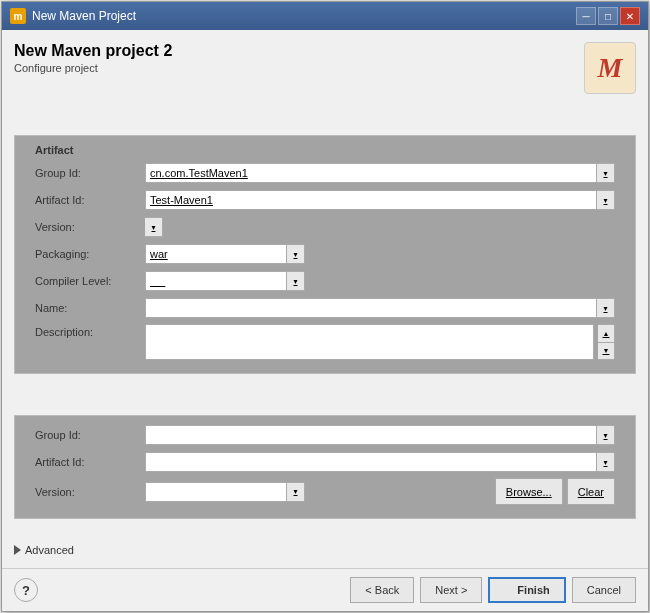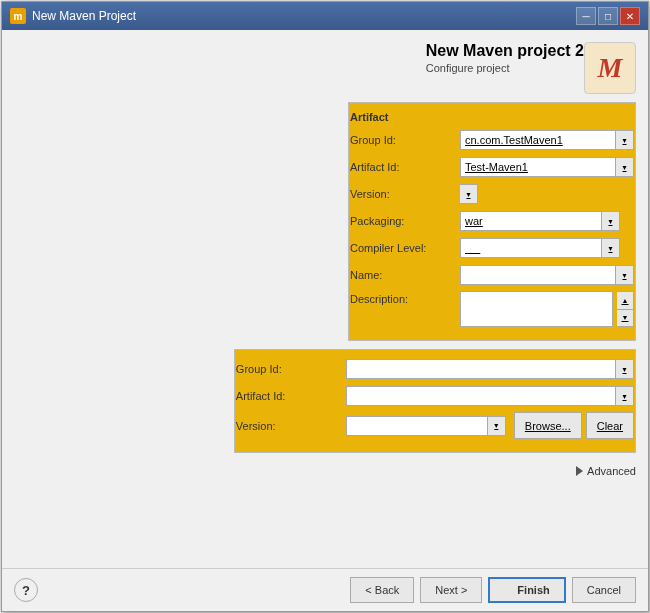--- a/index.html
+++ b/index.html
@@ -67,23 +67,22 @@
       align-items: center;
       justify-content: center;
     }
     .title-btn.close { background: #c0392b; }
 
     .content {
       flex: 1;
       display: flex;
       flex-direction: column;
       padding: 12px;
-      gap: 8px;
+      gap: 21px;
       overflow: hidden;
-      align-items: flex-end;
     }
     .header-row {
       display: flex;
       align-items: flex-start;
       justify-content: space-between;
     }
     .header-title {
       font-size: 16px;
       font-weight: bold;
       color: #000;
@@ -104,22 +103,23 @@
       justify-content: center;
       font-size: 28px;
       font-weight: bold;
       color: #c0392b;
       font-style: italic;
       font-family: Georgia, serif;
     }
 
     .section {
       border: 1px solid #bbb;
-      background: #eab308;
-      padding: 8px 1px;
+      background: #a3a3a3;
+      padding: 8px 20px;
+      margin-top: 20px;
     }
     .section-label {
       font-size: 11px;
       font-weight: bold;
       color: #333;
       margin-bottom: 6px;
     }
     .form-row {
       display: flex;
       align-items: center;

